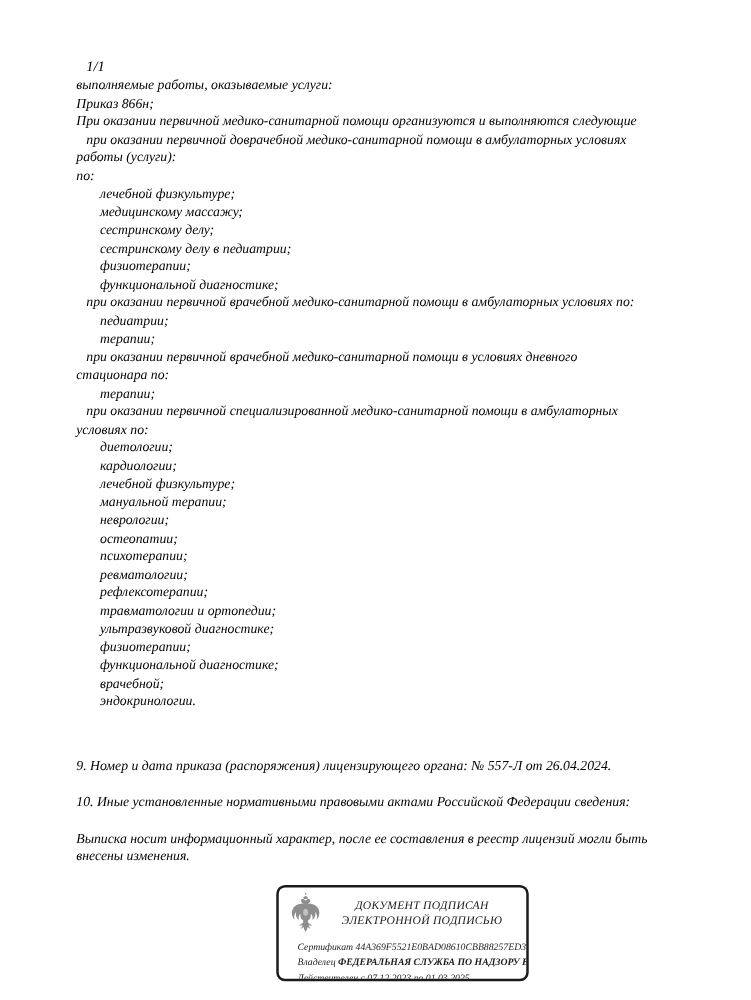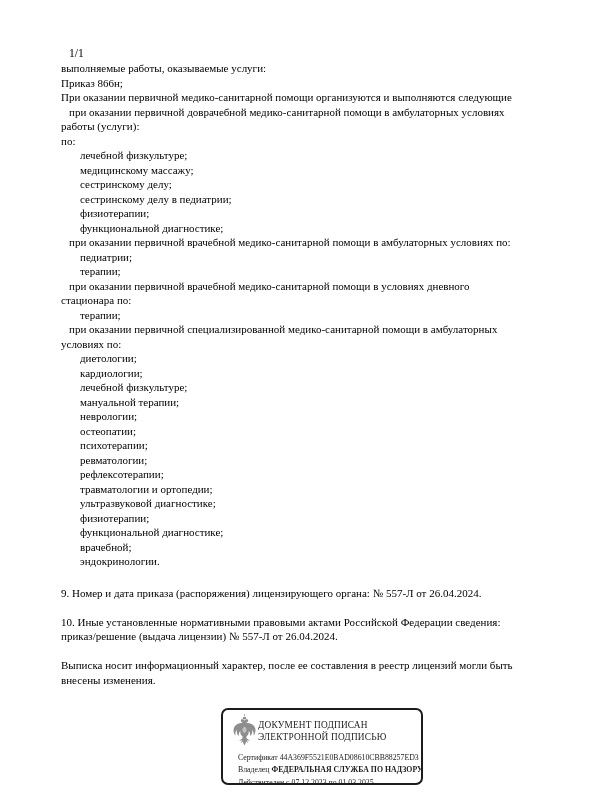--- a/index.html
+++ b/index.html
@@ -3,20 +3,21 @@
 <meta charset="utf-8">
 <style>
   html,body { margin:0; padding:0; background:#ffffff; }
   .page {
     position:relative;
     width:533px; height:800px;
     background:#ffffff;
     color:#000;
     font-family:"Liberation Serif", serif;
     overflow:hidden;
+    font-style:italic;
   }
   .pagenum {
     position:absolute; left:69px; top:47px;
     font-size:11.6px; line-height:14.5px;
   }
   .content {
     position:absolute; left:61px; top:61px; width:487px;
     font-size:11px; line-height:14.5px;
   }
   .content .line { white-space:nowrap; }
@@ -31,21 +32,21 @@
     background:#fff;
     overflow:hidden;
   }
   .stamp-head {
     display:flex; align-items:center;
     padding:4px 4px 0 8px;
   }
   .emblem { width:27px; height:35px; flex:none; }
   .emblem svg { width:100%; height:100%; display:block; }
   .stamp-title {
-    flex:1; 
+    flex:1; text-align:center;
     font-size:9.3px; line-height:11.8px;
     letter-spacing:0.2px;
     color:#1c1c1c;
   }
   .stamp-info {
     padding:3px 0 0 15px;
     font-size:7.8px; line-height:12.4px;
     white-space:nowrap;
     color:#1c1c1c;
   }
@@ -87,23 +88,22 @@
       <div class="line i2">остеопатии;</div>
       <div class="line i2">психотерапии;</div>
       <div class="line i2">ревматологии;</div>
       <div class="line i2">рефлексотерапии;</div>
       <div class="line i2">травматологии и ортопедии;</div>
       <div class="line i2">ультразвуковой диагностике;</div>
       <div class="line i2">физиотерапии;</div>
       <div class="line i2">функциональной диагностике;</div>
       <div class="line i2">врачебной;</div>
       <div class="line i2">эндокринологии.</div>
-      <div class="line i0" style="margin-top: 17px;">9. Номер и дата приказа (распоряжения) лицензирующего органа: № 557-Л от 26.04.2024.</div>
+      <div class="line i0" style="margin-top: 37px;">9. Номер и дата приказа (распоряжения) лицензирующего органа: № 557-Л от 26.04.2024.</div>
       <div class="line i0" style="margin-top: 14.5px;">10. Иные установленные нормативными правовыми актами Российской Федерации сведения:</div>
-      <div class="line i0">приказ/решение (выдача лицензии) № 557-Л от 26.04.2024.</div>
       <div class="line i0" style="margin-top: 14.5px;">Выписка носит информационный характер, после ее составления в реестр лицензий могли быть</div>
       <div class="line i0">внесены изменения.</div>
     </div>
 
   <div class="stamp">
     <div class="stamp-head">
       <span class="emblem">
         <svg viewBox="0 0 32 42" xmlns="http://www.w3.org/2000/svg">
           <path d="M15.4 0.9 h1.2 M16 0.2 v2" stroke="#8e8e8e" stroke-width="0.9" fill="none"></path>
           <path d="M13.8 4.8 q2.2 -3 4.4 0 l-0.4 1.5 h-3.6 Z" fill="#8e8e8e"></path>

